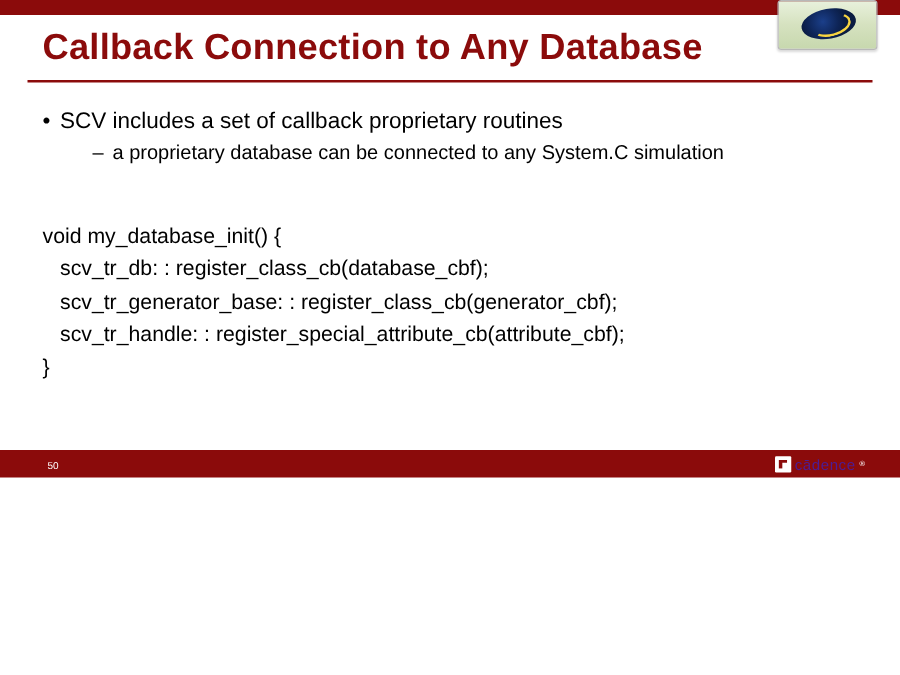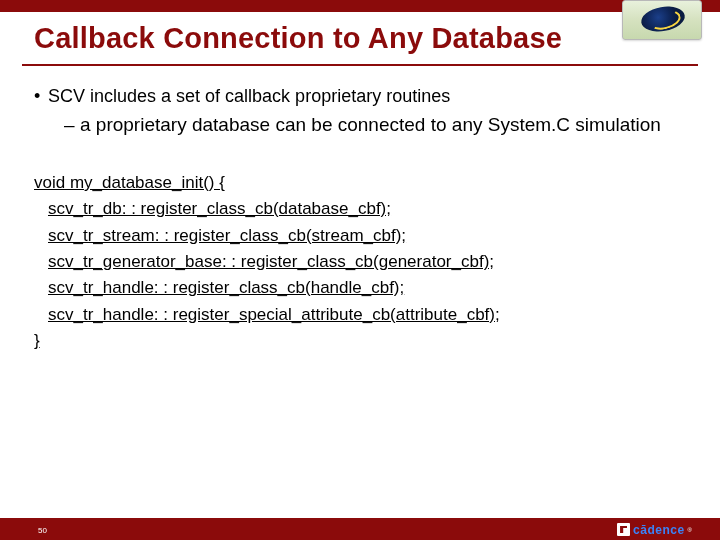--- a/index.html
+++ b/index.html
@@ -8,21 +8,21 @@
     width: 720px;
     height: 540px;
     font-family: Arial, Helvetica, sans-serif;
     background: #fff;
     color: #000;
     overflow: hidden;
   }
   .slide {
     position: relative;
     width: 720px;
-    height: 540px;
+    height: 382px;
     box-sizing: border-box;
   }
   .topbar {
     position: absolute;
     top: 0;
     left: 0;
     right: 0;
     height: 12px;
     background: #8b0b0b;
   }
@@ -88,34 +88,33 @@
   }
   .lvl1 {
     margin-top: 4px;
     margin-bottom: 4px;
   }
   .lvl1 .bullet {
     display: inline-block;
     width: 14px;
   }
   .lvl2 {
-    margin-left: 30px;
-    font-size: 19px;
+    margin-left: 40px;
+    font-size: 16px;
     margin-top: 3px;
     margin-bottom: 3px;
   }
   .lvl2 .dash {
     display: inline-block;
     width: 16px;
   }
   .codeblock {
-    margin-top: 32px;
+    margin-top: 42px;
     font-size: 17px;
     line-height: 1.55;
-    text-decoration: underline;
   }
   .codeblock .ci {
     display: block;
     white-space: pre;
   }
   .codeblock .indent {
     padding-left: 14px;
   }
   .footerbar {
     position: absolute;
@@ -150,23 +149,23 @@
     align-items: center;
     justify-content: center;
   }
   .logo .sq .bar {
     width: 7px;
     height: 7px;
     background: #8b0b0b;
     clip-path: polygon(0 0, 100% 0, 100% 30%, 45% 30%, 45% 100%, 0 100%);
   }
   .logo .name {
-    color: #3b82f6;
+    color: #4c1d95;
     font-size: 12px;
-    font-weight: 700;
+    font-weight: 400;
     letter-spacing: 0.5px;
   }
   .logo .r {
     color: #fff;
     font-size: 6px;
     vertical-align: super;
   }
 </style>
 </head>
 <body>
@@ -190,23 +189,21 @@
     </div>
 
     <div class="lvl2">
       <span class="dash">–</span><span>a proprietary database can be connected to any System.C simulation</span>
     </div>
 
 
     <div class="codeblock">
       <span class="ci">void my_database_init() {</span>
       <span class="ci indent">scv_tr_db: : register_class_cb(database_cbf);</span>
-      <span class="ci indent">scv_tr_stream: : register_class_cb(stream_cbf);</span>
       <span class="ci indent">scv_tr_generator_base: : register_class_cb(generator_cbf);</span>
-      <span class="ci indent">scv_tr_handle: : register_class_cb(handle_cbf);</span>
       <span class="ci indent">scv_tr_handle: : register_special_attribute_cb(attribute_cbf);</span>
       <span class="ci">}</span>
     </div>
 
   </div>
 
   <div class="footerbar"></div>
   <div class="pagenum">50</div>
 
   <div class="logo">

